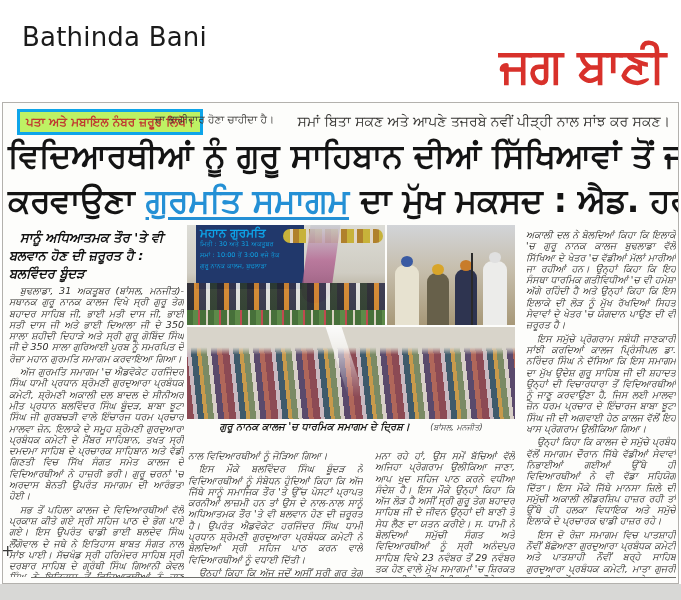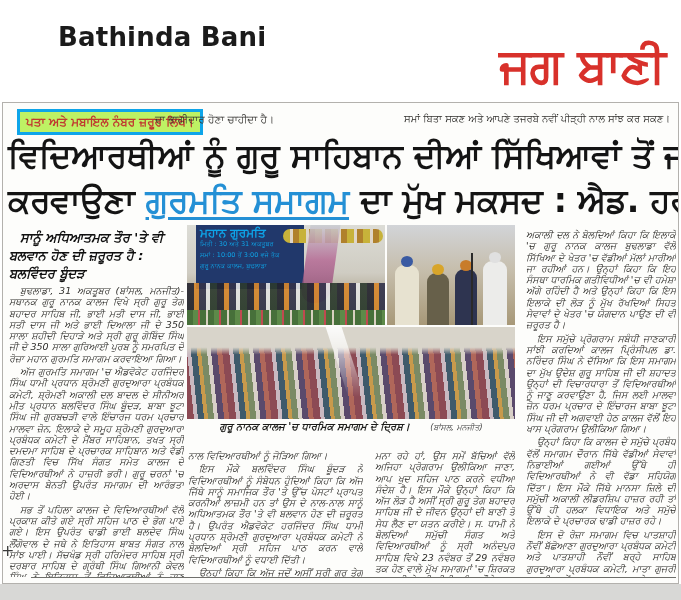--- a/index.html
+++ b/index.html
@@ -1,30 +1,30 @@
 <!DOCTYPE html>
 <html><head>
 <meta charset="utf-8">
 <style>
   html,body{margin:0;padding:0;}
   body{width:681px;height:600px;font-family:"DejaVu Sans","Liberation Sans",sans-serif;background:#ffffff;}
   .page{position:relative;width:681px;height:600px;background:#ffffff;overflow:hidden;}
 
   
-  .hdr-title{position:absolute;left:22px;top:22px;font-size:26px;font-weight:700;color:#1b1b1b;letter-spacing:0.2px;margin-left:36px;}
+  .hdr-title{position:absolute;left:22px;top:22px;font-size:26px;font-weight:400;color:#1b1b1b;letter-spacing:0.2px;}
   .hdr-date{position:absolute;left:22px;top:60px;font-size:17px;font-weight:400;color:#3c3c3c;}
   .masthead{position:absolute;right:16px;top:36px;font-size:48px;font-weight:800;color:#d8312b;letter-spacing:-1px;line-height:58px;white-space:nowrap;}
 
   
   .clip{position:absolute;left:2px;top:102px;width:675px;height:480px;background:#fdfdfb;border:1px solid #b3b1ad;overflow:hidden;}
 
   
   .frag-redbox{position:absolute;left:14px;top:6px;border:3px solid #0ea5e9;color:#c03a30;font-size:12px;font-weight:700;padding:3px 6px;background:#bef264;white-space:nowrap;}
   .frag-left{position:absolute;left:152px;top:10px;font-size:10.5px;color:#33322f;white-space:nowrap;}
-  .frag-right{position:absolute;right:8px;top:10px;font-size:10px;color:#33322f;white-space:nowrap;}
+  .frag-right{position:absolute;right:8px;top:10px;font-size:14px;color:#33322f;white-space:nowrap;}
 
   
   .headline{position:absolute;left:5px;top:30px;width:668px;height:92px;font-size:33px;line-height:45px;font-weight:700;color:#141414;letter-spacing:-0.3px;white-space:nowrap;}
   .hl-hi{color:#2490d5;text-decoration:underline;text-decoration-thickness:3px;text-underline-offset:5px;}
 
   
   .col{position:absolute;overflow:hidden;color:#2d2c29;font-size:9.5px;line-height:11.3px;text-align:justify;}
   .col p{margin:0 0 2px 1px;text-indent:11px;font-style:italic;}
   .col p.first{text-indent:0;}
   .col1{left:5px;top:126px;width:176px;height:348px;}

